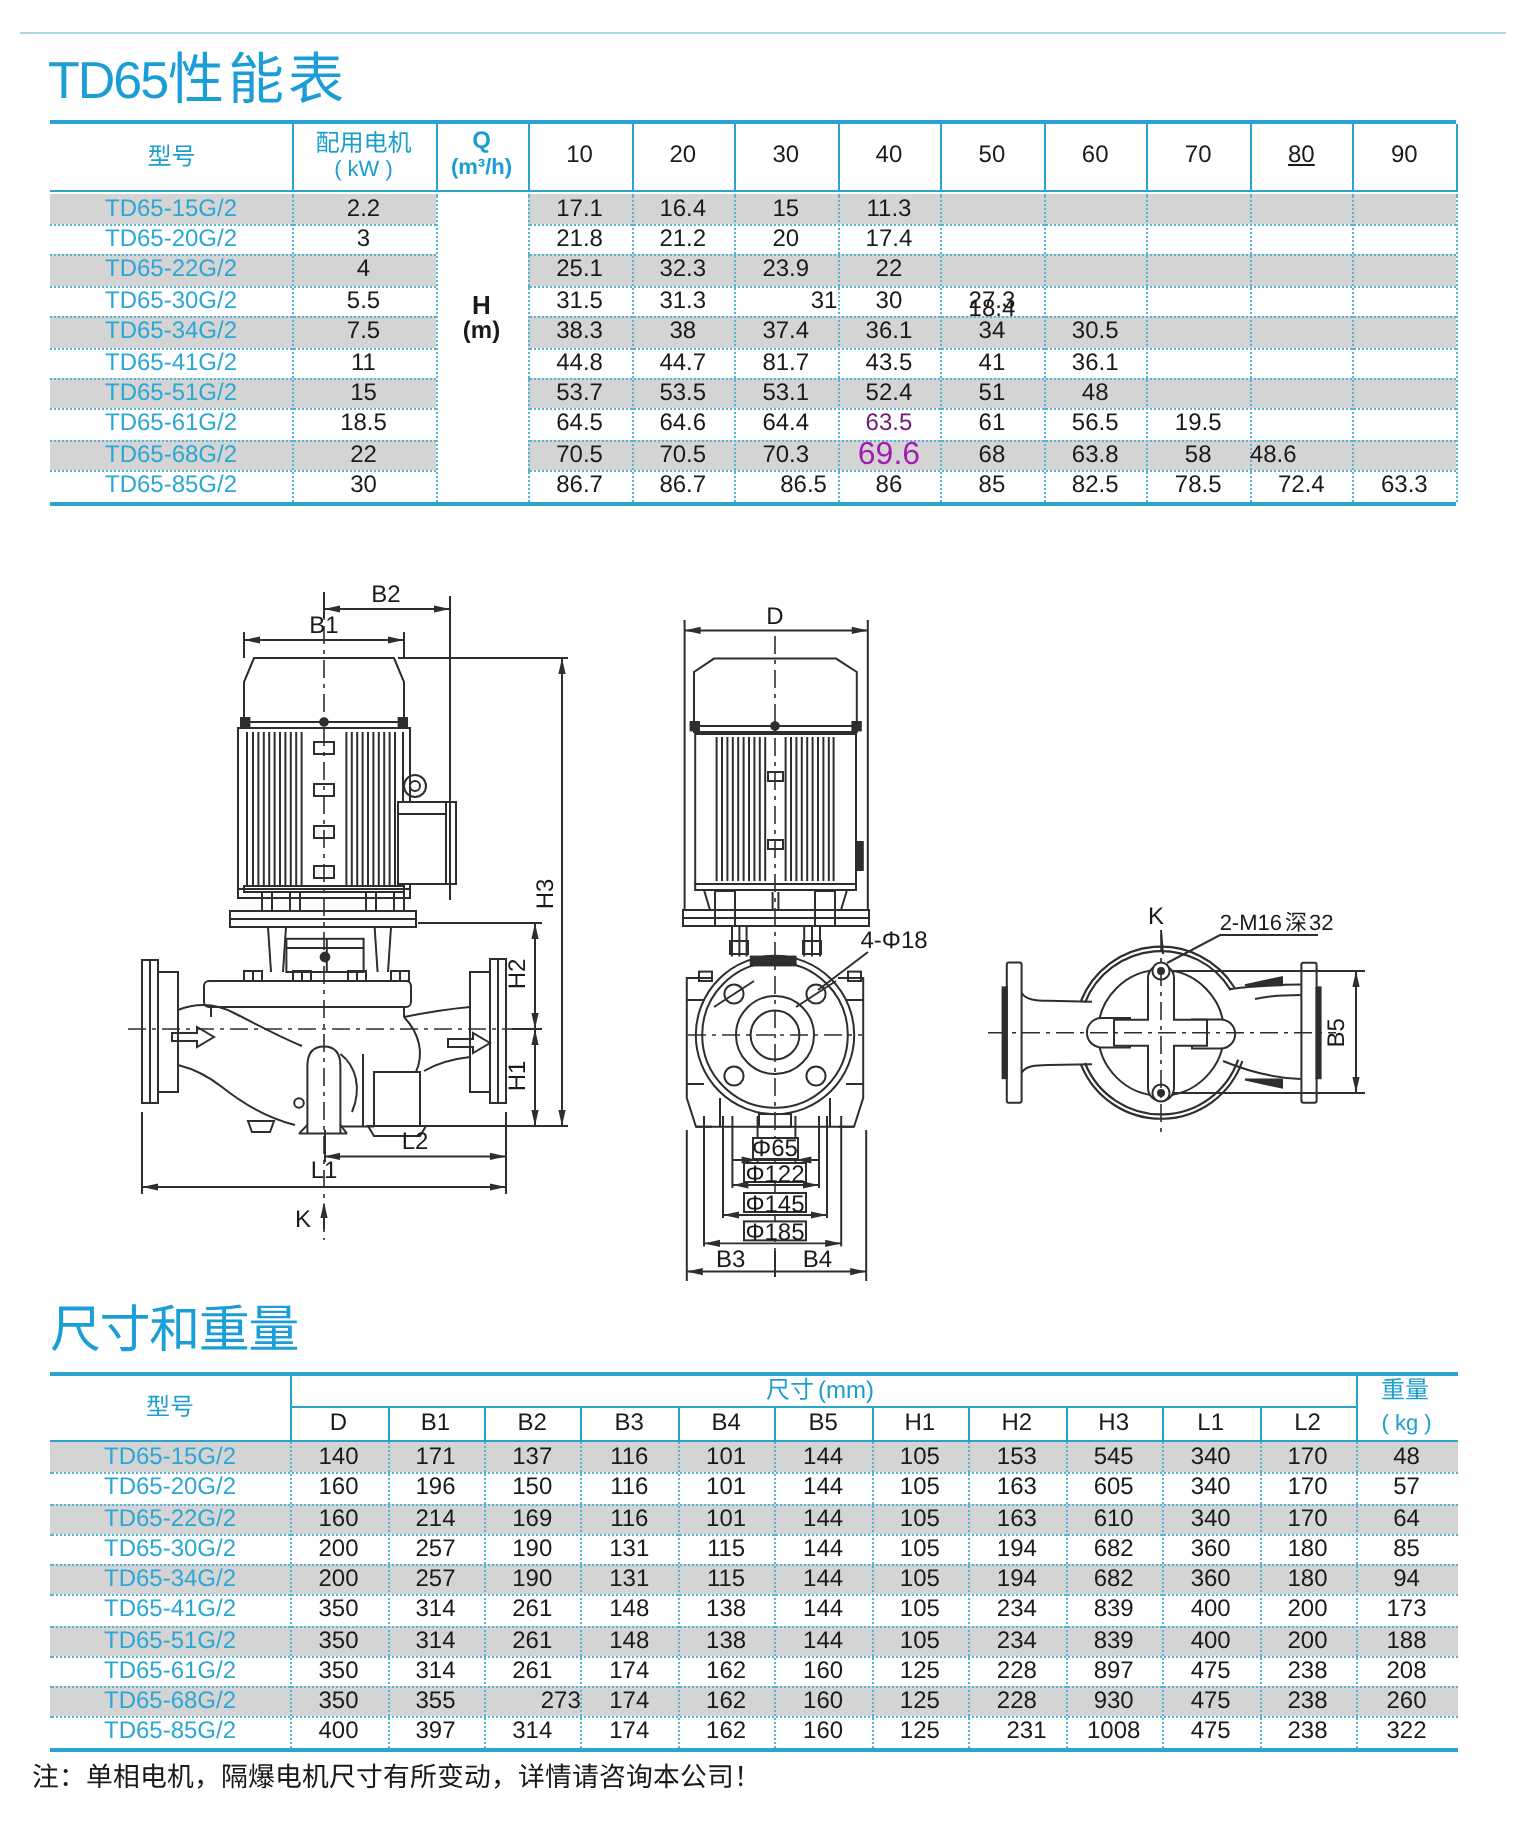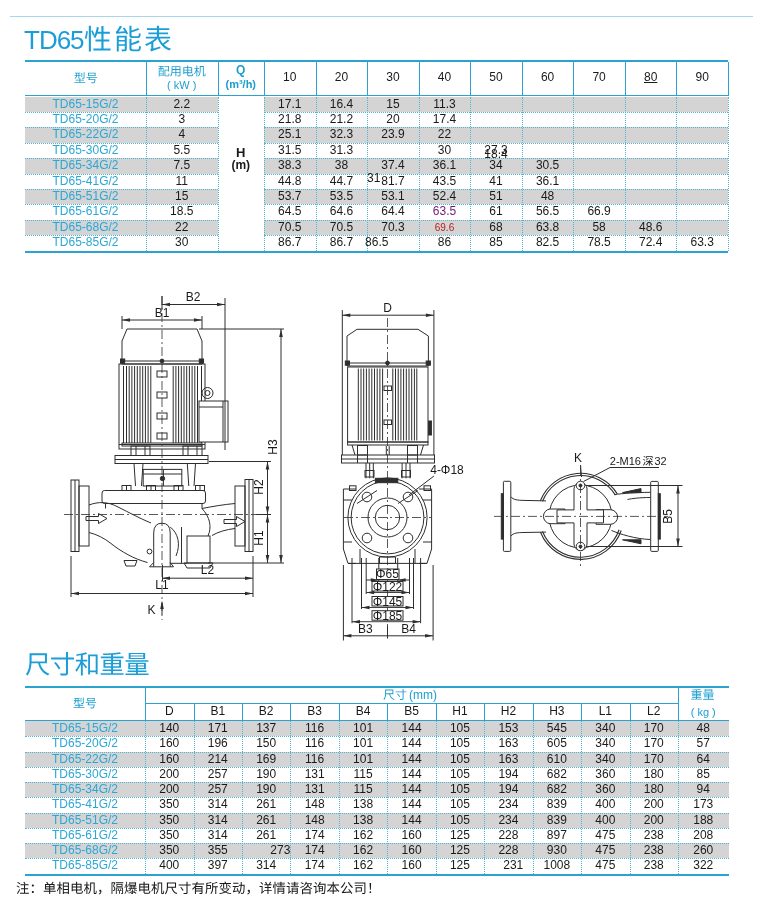--- a/index.html
+++ b/index.html
@@ -90,21 +90,21 @@
 <div class="ab" style="left:146.0px;top:127.35px;width:71.5px;height:15.5px;line-height:15.5px;font-size:12px;color:#1a1a1a;text-align:center;">4</div>
 <div class="ab" style="left:264.0px;top:127.35px;width:51.6px;height:15.5px;line-height:15.5px;font-size:12px;color:#1a1a1a;text-align:center;">25.1</div>
 <div class="ab" style="left:315.6px;top:127.35px;width:51.6px;height:15.5px;line-height:15.5px;font-size:12px;color:#1a1a1a;text-align:center;">32.3</div>
 <div class="ab" style="left:367.1px;top:127.35px;width:51.6px;height:15.5px;line-height:15.5px;font-size:12px;color:#1a1a1a;text-align:center;">23.9</div>
 <div class="ab" style="left:418.7px;top:127.35px;width:51.6px;height:15.5px;line-height:15.5px;font-size:12px;color:#1a1a1a;text-align:center;">22</div>
 <div class="ab" style="left:470.2px;top:127.35px;width:51.6px;height:15.5px;line-height:15.5px;font-size:12px;color:#1a1a1a;text-align:center;margin-top:20px;">18.4</div>
 <div class="ab" style="left:25.0px;top:142.75px;width:121.0px;height:15.5px;line-height:15.5px;font-size:12px;color:#2ba7d6;text-align:center;">TD65-30G/2</div>
 <div class="ab" style="left:146.0px;top:142.75px;width:71.5px;height:15.5px;line-height:15.5px;font-size:12px;color:#1a1a1a;text-align:center;">5.5</div>
 <div class="ab" style="left:264.0px;top:142.75px;width:51.6px;height:15.5px;line-height:15.5px;font-size:12px;color:#1a1a1a;text-align:center;">31.5</div>
 <div class="ab" style="left:315.6px;top:142.75px;width:51.6px;height:15.5px;line-height:15.5px;font-size:12px;color:#1a1a1a;text-align:center;">31.3</div>
-<div class="ab" style="left:367.1px;top:142.75px;width:51.6px;height:15.5px;line-height:15.5px;font-size:12px;color:#1a1a1a;text-align:left;margin-top:28px;">31</div>
+<div class="ab" style="left:367.1px;top:142.75px;width:51.6px;height:15.5px;line-height:15.5px;font-size:12px;color:#1a1a1a;text-align:right;">31</div>
 <div class="ab" style="left:418.7px;top:142.75px;width:51.6px;height:15.5px;line-height:15.5px;font-size:12px;color:#1a1a1a;text-align:center;">30</div>
 <div class="ab" style="left:470.2px;top:142.75px;width:51.6px;height:15.5px;line-height:15.5px;font-size:12px;color:#1a1a1a;text-align:center;">27.3</div>
 <div class="ab" style="left:25.0px;top:158.15px;width:121.0px;height:15.5px;line-height:15.5px;font-size:12px;color:#2ba7d6;text-align:center;">TD65-34G/2</div>
 <div class="ab" style="left:146.0px;top:158.15px;width:71.5px;height:15.5px;line-height:15.5px;font-size:12px;color:#1a1a1a;text-align:center;">7.5</div>
 <div class="ab" style="left:264.0px;top:158.15px;width:51.6px;height:15.5px;line-height:15.5px;font-size:12px;color:#1a1a1a;text-align:center;">38.3</div>
 <div class="ab" style="left:315.6px;top:158.15px;width:51.6px;height:15.5px;line-height:15.5px;font-size:12px;color:#1a1a1a;text-align:center;">38</div>
 <div class="ab" style="left:367.1px;top:158.15px;width:51.6px;height:15.5px;line-height:15.5px;font-size:12px;color:#1a1a1a;text-align:center;">37.4</div>
 <div class="ab" style="left:418.7px;top:158.15px;width:51.6px;height:15.5px;line-height:15.5px;font-size:12px;color:#1a1a1a;text-align:center;">36.1</div>
 <div class="ab" style="left:470.2px;top:158.15px;width:51.6px;height:15.5px;line-height:15.5px;font-size:12px;color:#1a1a1a;text-align:center;">34</div>
 <div class="ab" style="left:521.8px;top:158.15px;width:51.6px;height:15.5px;line-height:15.5px;font-size:12px;color:#1a1a1a;text-align:center;">30.5</div>
@@ -125,36 +125,36 @@
 <div class="ab" style="left:470.2px;top:188.95px;width:51.6px;height:15.5px;line-height:15.5px;font-size:12px;color:#1a1a1a;text-align:center;">51</div>
 <div class="ab" style="left:521.8px;top:188.95px;width:51.6px;height:15.5px;line-height:15.5px;font-size:12px;color:#1a1a1a;text-align:center;">48</div>
 <div class="ab" style="left:25.0px;top:204.35px;width:121.0px;height:15.5px;line-height:15.5px;font-size:12px;color:#2ba7d6;text-align:center;">TD65-61G/2</div>
 <div class="ab" style="left:146.0px;top:204.35px;width:71.5px;height:15.5px;line-height:15.5px;font-size:12px;color:#1a1a1a;text-align:center;">18.5</div>
 <div class="ab" style="left:264.0px;top:204.35px;width:51.6px;height:15.5px;line-height:15.5px;font-size:12px;color:#1a1a1a;text-align:center;">64.5</div>
 <div class="ab" style="left:315.6px;top:204.35px;width:51.6px;height:15.5px;line-height:15.5px;font-size:12px;color:#1a1a1a;text-align:center;">64.6</div>
 <div class="ab" style="left:367.1px;top:204.35px;width:51.6px;height:15.5px;line-height:15.5px;font-size:12px;color:#1a1a1a;text-align:center;">64.4</div>
 <div class="ab" style="left:418.7px;top:204.35px;width:51.6px;height:15.5px;line-height:15.5px;font-size:12px;color:#701a75;text-align:center;">63.5</div>
 <div class="ab" style="left:470.2px;top:204.35px;width:51.6px;height:15.5px;line-height:15.5px;font-size:12px;color:#1a1a1a;text-align:center;">61</div>
 <div class="ab" style="left:521.8px;top:204.35px;width:51.6px;height:15.5px;line-height:15.5px;font-size:12px;color:#1a1a1a;text-align:center;">56.5</div>
-<div class="ab" style="left:573.3px;top:204.35px;width:51.6px;height:15.5px;line-height:15.5px;font-size:12px;color:#1a1a1a;text-align:center;">66.9</div>
+<div class="ab" style="left:573.3px;top:204.35px;width:51.6px;height:15.5px;line-height:15.5px;font-size:12px;color:#1a1a1a;text-align:center;">19.5</div>
 <div class="ab" style="left:25.0px;top:219.75px;width:121.0px;height:15.5px;line-height:15.5px;font-size:12px;color:#2ba7d6;text-align:center;">TD65-68G/2</div>
 <div class="ab" style="left:146.0px;top:219.75px;width:71.5px;height:15.5px;line-height:15.5px;font-size:12px;color:#1a1a1a;text-align:center;">22</div>
 <div class="ab" style="left:264.0px;top:219.75px;width:51.6px;height:15.5px;line-height:15.5px;font-size:12px;color:#1a1a1a;text-align:center;">70.5</div>
 <div class="ab" style="left:315.6px;top:219.75px;width:51.6px;height:15.5px;line-height:15.5px;font-size:12px;color:#1a1a1a;text-align:center;">70.5</div>
 <div class="ab" style="left:367.1px;top:219.75px;width:51.6px;height:15.5px;line-height:15.5px;font-size:12px;color:#1a1a1a;text-align:center;">70.3</div>
-<div class="ab" style="left:418.7px;top:219.75px;width:51.6px;height:15.5px;line-height:15.5px;font-size:10px;color:#b91c1c;text-align:center;">69.6</div>
+<div class="ab" style="left:418.7px;top:219.75px;width:51.6px;height:15.5px;line-height:15.5px;font-size:16px;color:#a21caf;text-align:center;">69.6</div>
 <div class="ab" style="left:470.2px;top:219.75px;width:51.6px;height:15.5px;line-height:15.5px;font-size:12px;color:#1a1a1a;text-align:center;">68</div>
 <div class="ab" style="left:521.8px;top:219.75px;width:51.6px;height:15.5px;line-height:15.5px;font-size:12px;color:#1a1a1a;text-align:center;">63.8</div>
 <div class="ab" style="left:573.3px;top:219.75px;width:51.6px;height:15.5px;line-height:15.5px;font-size:12px;color:#1a1a1a;text-align:center;">58</div>
-<div class="ab" style="left:624.9px;top:219.75px;width:51.6px;height:15.5px;line-height:15.5px;font-size:12px;color:#1a1a1a;text-align:center;">48.6</div>
+<div class="ab" style="left:624.9px;top:219.75px;width:51.6px;height:15.5px;line-height:15.5px;font-size:12px;color:#1a1a1a;">48.6</div>
 <div class="ab" style="left:25.0px;top:235.15px;width:121.0px;height:15.5px;line-height:15.5px;font-size:12px;color:#2ba7d6;text-align:center;">TD65-85G/2</div>
 <div class="ab" style="left:146.0px;top:235.15px;width:71.5px;height:15.5px;line-height:15.5px;font-size:12px;color:#1a1a1a;text-align:center;">30</div>
 <div class="ab" style="left:264.0px;top:235.15px;width:51.6px;height:15.5px;line-height:15.5px;font-size:12px;color:#1a1a1a;text-align:center;">86.7</div>
 <div class="ab" style="left:315.6px;top:235.15px;width:51.6px;height:15.5px;line-height:15.5px;font-size:12px;color:#1a1a1a;text-align:center;">86.7</div>
-<div class="ab" style="left:351px;top:235.15px;width:51.6px;height:15.5px;line-height:15.5px;font-size:12px;color:#1a1a1a;text-align:center;">86.5</div>
+<div class="ab" style="left:376px;top:235.15px;width:51.6px;height:15.5px;line-height:15.5px;font-size:12px;color:#1a1a1a;text-align:center;">86.5</div>
 <div class="ab" style="left:418.7px;top:235.15px;width:51.6px;height:15.5px;line-height:15.5px;font-size:12px;color:#1a1a1a;text-align:center;">86</div>
 <div class="ab" style="left:470.2px;top:235.15px;width:51.6px;height:15.5px;line-height:15.5px;font-size:12px;color:#1a1a1a;text-align:center;">85</div>
 <div class="ab" style="left:521.8px;top:235.15px;width:51.6px;height:15.5px;line-height:15.5px;font-size:12px;color:#1a1a1a;text-align:center;">82.5</div>
 <div class="ab" style="left:573.3px;top:235.15px;width:51.6px;height:15.5px;line-height:15.5px;font-size:12px;color:#1a1a1a;text-align:center;">78.5</div>
 <div class="ab" style="left:624.9px;top:235.15px;width:51.6px;height:15.5px;line-height:15.5px;font-size:12px;color:#1a1a1a;text-align:center;">72.4</div>
 <div class="ab" style="left:676.4px;top:235.15px;width:51.6px;height:15.5px;line-height:15.5px;font-size:12px;color:#1a1a1a;text-align:center;">63.3</div>
 <div class="ab" style="left:24px;top:24.6px;font-size:26px;color:#1b9ed8;letter-spacing:-1px">TD65</div>
 <div class="ab" style="left:25px;top:721.0px;width:703.5px;height:15.25px;background:#d4d4d4"></div>
 <div class="ab" style="left:25px;top:751.5px;width:703.5px;height:15.25px;background:#d4d4d4"></div>
 <div class="ab" style="left:25px;top:782.0px;width:703.5px;height:15.25px;background:#d4d4d4"></div>

